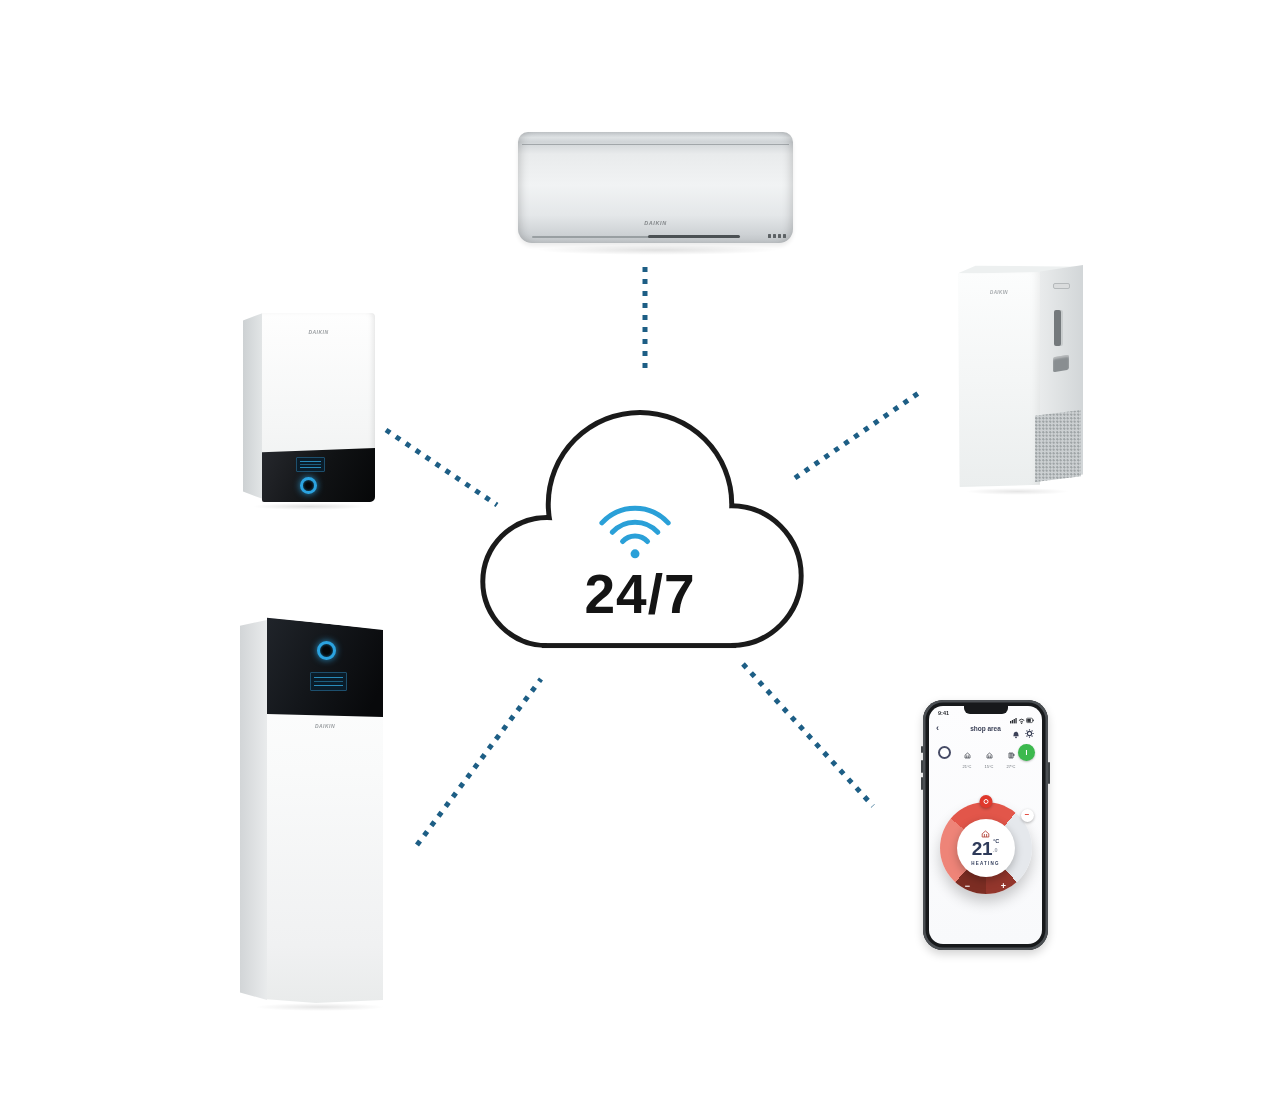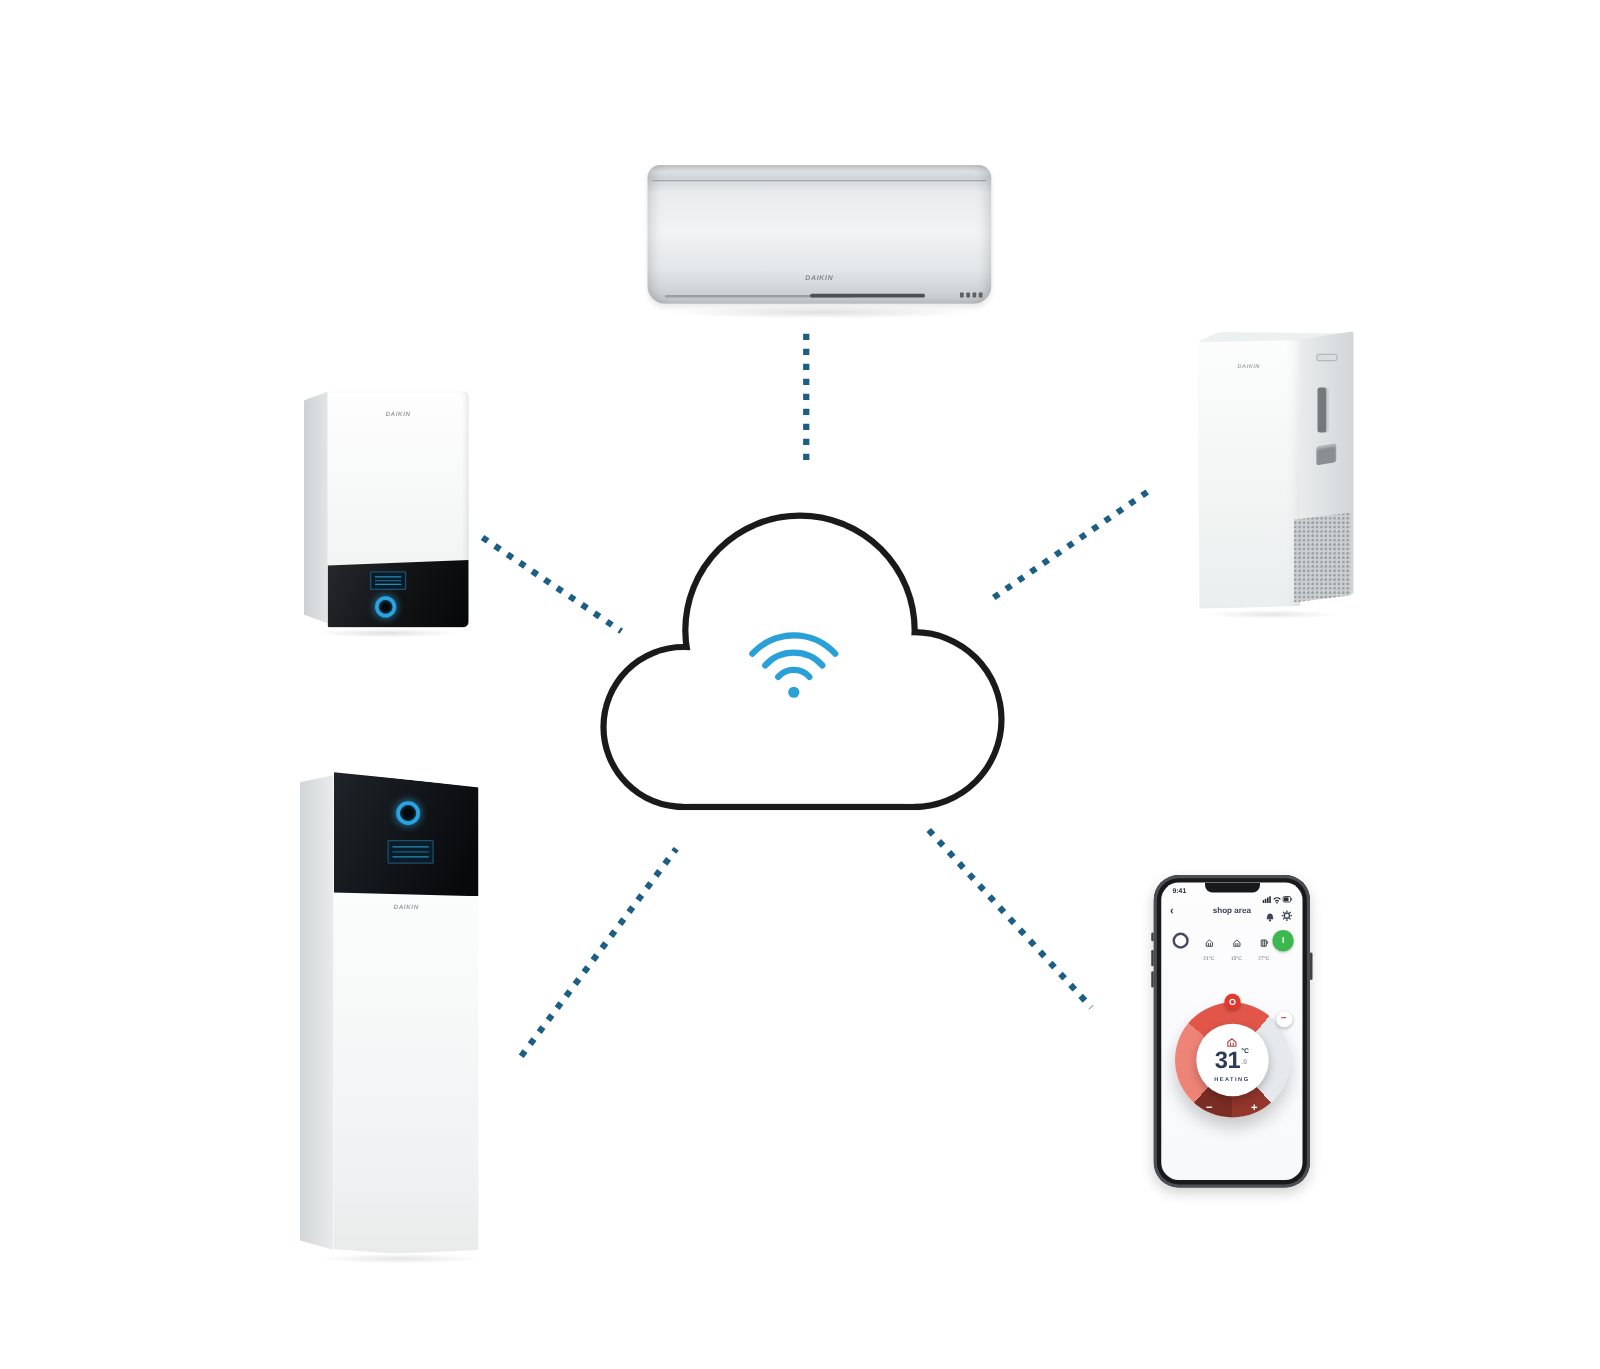--- a/index.html
+++ b/index.html
@@ -171,20 +171,21 @@
         <circle cx="260" cy="170" r="68"></circle>
         <rect x="74" y="150" width="186" height="88"></rect>
       </g>
       <g stroke="#2aa0d8" stroke-width="5" fill="none" stroke-linecap="round">
         <path d="M 129.6 116.9 A 45 45 0 0 1 196.4 116.9"></path>
         <path d="M 140.0 126.3 A 31 31 0 0 1 186.0 126.3"></path>
         <path d="M 150.4 135.6 A 17 17 0 0 1 175.6 135.6"></path>
       </g>
       <circle cx="163" cy="148" r="4.5" fill="#2aa0d8"></circle>
     </svg>
+    <div class="cloud-label">24/7</div>
   </div>
 
   <div class="abs ac">
     <div class="ac-seam"></div>
     <div class="ac-logo">DAIKIN</div>
     <div class="ac-slot-thin"></div>
     <div class="ac-slot-dark"></div>
     <div class="ac-vents">
         <span></span>
         <span></span>
@@ -320,21 +321,21 @@
       <div class="dial">
         <div class="dial-handle">
             <i></i>
           </div>
         <div class="dial-badge">−</div>
         <div class="dial-inner">
           <svg width="9" height="8" viewBox="0 0 9 8">
             <path d="M1.2 3.8 L4.5 1 L7.8 3.8 V7 H1.2 Z M3.4 4 V7 M5.6 4 V7" fill="none" stroke="#b5493e" stroke-width=".9"></path>
           </svg>
           <div class="dial-temp">
-            <span class="v">31</span>
+            <span class="v">21</span>
             <span class="ud">
               <span class="u">°C</span>
               <span class="d">.0</span>
             </span>
           </div>
           <div class="dial-mode">HEATING</div>
         </div>
         <div class="dial-minus">−</div>
         <div class="dial-plus">+</div>
       </div>

